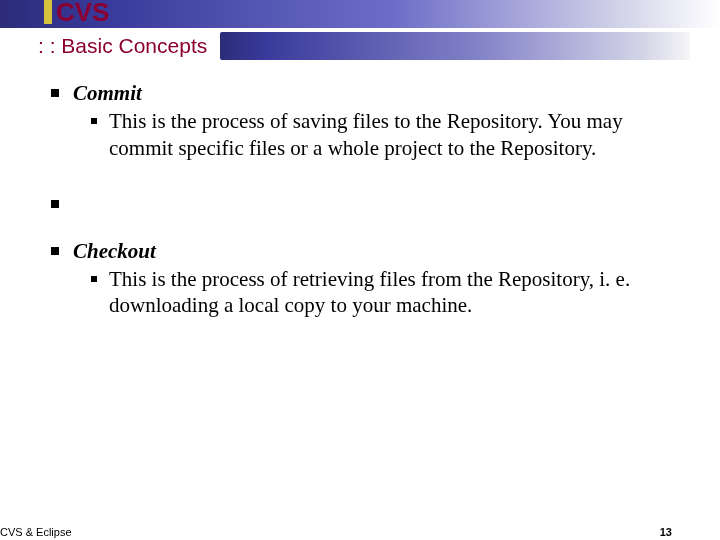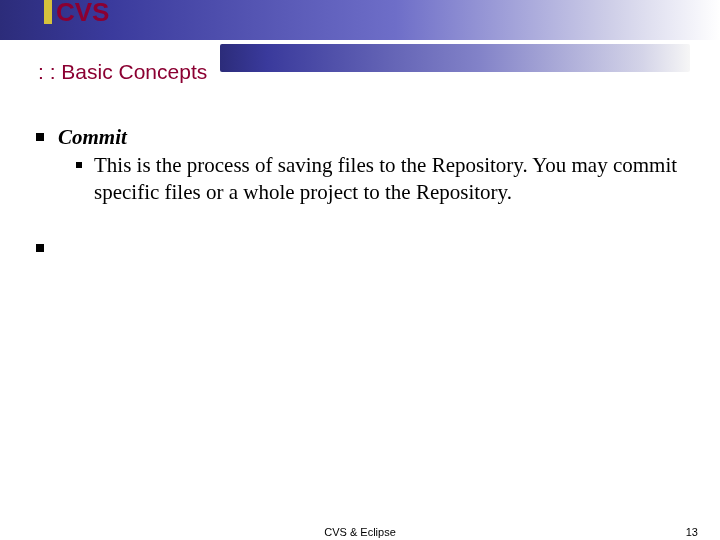--- a/index.html
+++ b/index.html
@@ -5,21 +5,21 @@
   * { margin: 0; padding: 0; box-sizing: border-box; }
   html, body { width: 720px; height: 540px; }
   body {
     font-family: "Times New Roman", Times, serif;
     background: #ffffff;
     position: relative;
     overflow: hidden;
   }
   .title-bar {
     position: relative;
-    height: 40px;
+    height: 28px;
     background: linear-gradient(to right, #2c2c7a 0%, #3a3a9c 15%, #6e6ec8 55%, #cfcfe8 85%, #ffffff 100%);
   }
   .title-text {
     position: absolute;
     left: 56px;
     top: -3px;
     font-family: Arial, Helvetica, sans-serif;
     font-weight: bold;
     font-size: 26px;
     color: #8b0032;
@@ -42,28 +42,27 @@
     left: 220px;
     top: 0;
     right: 30px;
     height: 28px;
     background: linear-gradient(to right, #2c2c7a 0%, #3a3a9c 10%, #8282c8 55%, #d4d4e8 90%, #f6f6f6 100%);
     border-radius: 2px;
   }
   .subtitle-text {
     position: absolute;
     left: 38px;
-    top: 16px;
+    top: 2px;
     font-family: Arial, Helvetica, sans-serif;
     font-size: 21px;
     color: #8b0032;
   }
   .content {
-    padding: 20px 40px 0 36px;
-    margin-top: 32px;
+    padding: 20px 40px 0 51px;
   }
   .item {
     margin-bottom: 30px;
     display: flex;
   }
   .bullet {
     flex: 0 0 auto;
     width: 8px;
     height: 8px;
     background: #000;
@@ -99,26 +98,26 @@
     bottom: 14px;
     left: 0;
     width: 100%;
     font-family: Arial, Helvetica, sans-serif;
     font-size: 11px;
     color: #000;
   }
   .footer-center {
     position: absolute;
     width: 100%;
-    text-align: center;
+    text-align: left;
   }
   .footer-page {
     position: absolute;
-    right: 22px;
-    font-weight: normal;
+    right: 48px;
+    font-weight: bold;
   }
 </style>
 </head>
 <body>
 
 <div class="title-bar">
   <div class="title-accent"></div>
   <div class="title-text">CVS</div>
 </div>
 
@@ -139,19 +138,29 @@
       </div>
     </div>
   </div>
 
   <div class="item">
     <div class="bullet"></div>
     <div class="item-body">
     </div>
   </div>
 
+  <div class="item">
+    <div class="bullet"></div>
+    <div class="item-body">
+      <div class="item-term">Checkout</div>
+      <div class="sub">
+        <div class="sub-bullet"></div>
+        <div class="sub-text">This is the process of retrieving files from the Repository, i. e. downloading a local copy to your machine.</div>
+      </div>
+    </div>
+  </div>
 
 </div>
 
 <div class="footer">
   <div class="footer-center">CVS &amp; Eclipse</div>
   <div class="footer-page">13</div>
 </div>
 
 </body></html>

